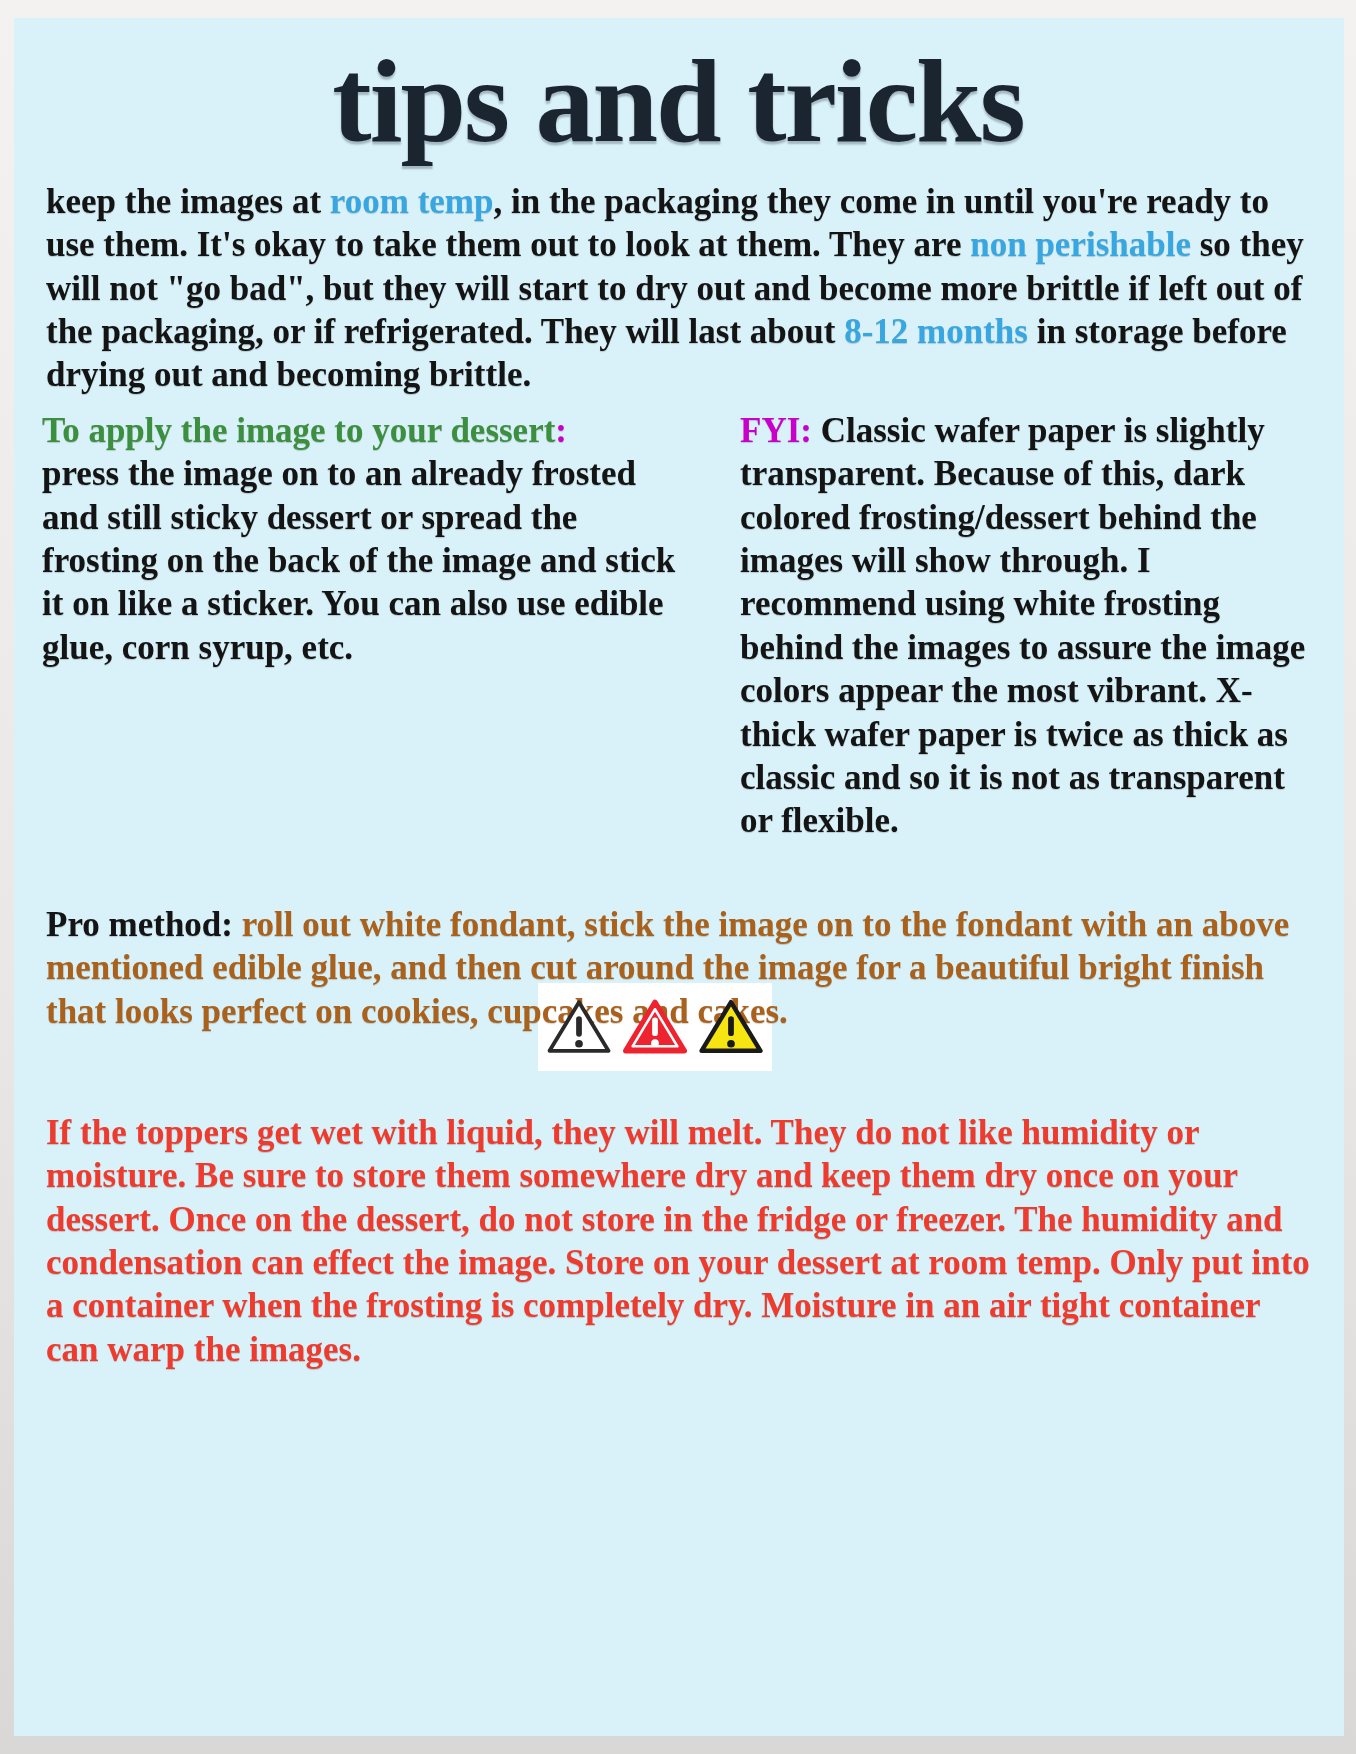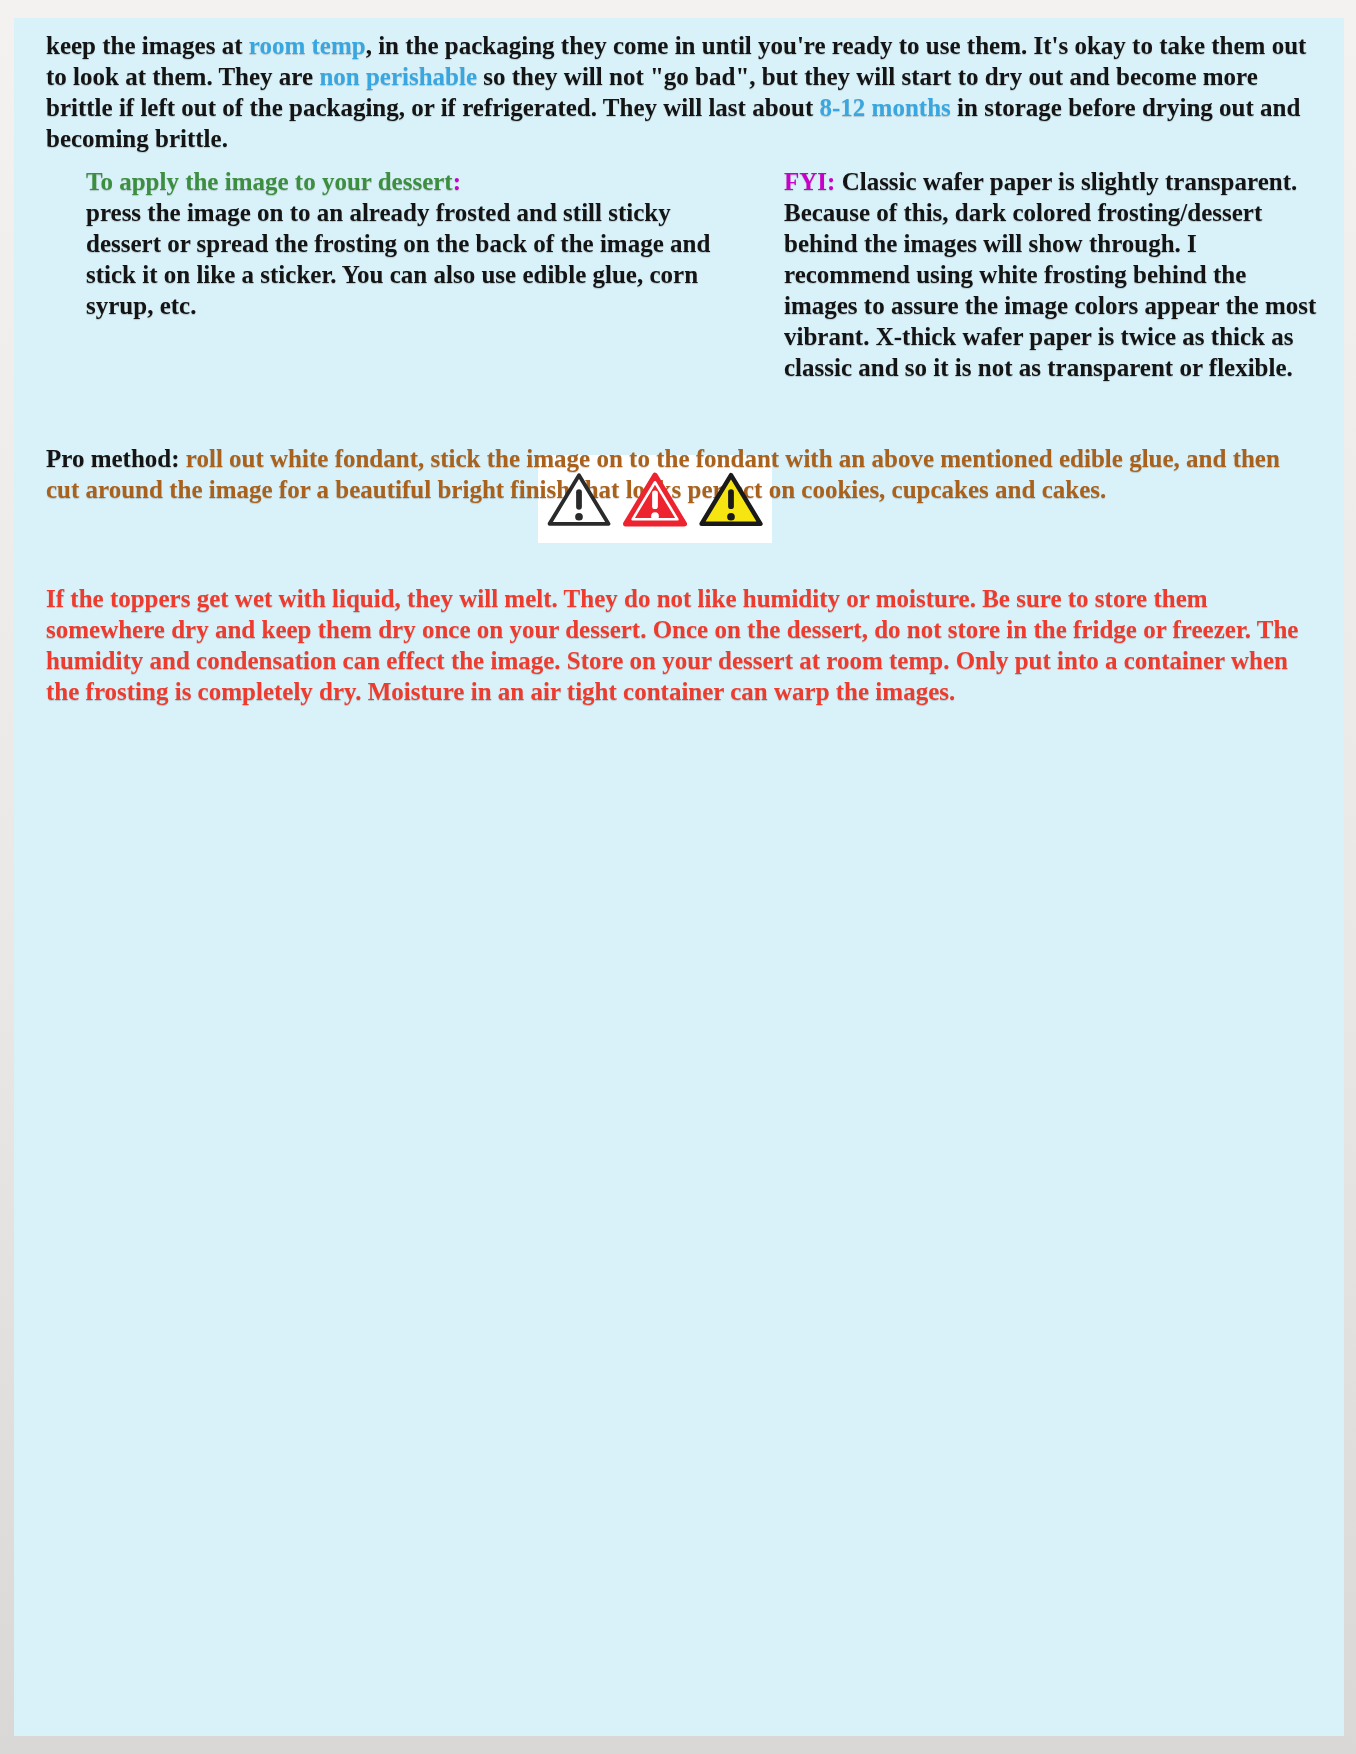--- a/index.html
+++ b/index.html
@@ -29,28 +29,28 @@
     font-weight: 700;
     font-size: 118px;
     line-height: 1.05;
     letter-spacing: -2px;
     color: #1b2530;
     text-shadow: 0 3px 2px rgba(25, 35, 48, 0.28);
   }
   .bodytext {
     font-family: "Liberation Serif", serif;
     font-weight: 700;
-    font-size: 25px;
+    font-size: 35px;
     line-height: 1.24;
     color: #141414;
     text-shadow: 0 1px 1px rgba(0,0,0,0.18);
   }
   .intro   { margin: 0 4px 12px 8px; }
   .columns { display: flex; gap: 50px; margin: 0 0 0 4px; }
-  .col-left  { width: 648px; flex: none; margin-left: 44px; }
+  .col-left  { width: 648px; flex: none; }
   .col-right { flex: 1; }
   .para      { margin: 0 0 26px 0; }
   .pro       { margin: 34px 0 0 8px; }
   .warnbox {
     width: 234px;
     height: 88px;
     background: #ffffff;
     display: flex;
     align-items: center;
     justify-content: center;
@@ -59,20 +59,21 @@
   }
   .warnbox svg { display: block; }
   .storage { margin: 40px 4px 0 8px; }
 </style>
 </head>
 <body>
 
 <div class="page">
   <div class="card">
 
+    <h1 class="title">tips and tricks</h1>
 
     <p class="bodytext intro"><span style="color: rgb(20, 20, 20);">keep the images at </span><span style="color: rgb(56, 167, 225);">room temp</span><span style="color: rgb(20, 20, 20);">, in the packaging they come in until you're ready to use them. It's okay to take them out to look at them. They are </span><span style="color: rgb(56, 167, 225);">non perishable</span><span style="color: rgb(20, 20, 20);"> so they will not "go bad", but they will start to dry out and become more brittle if left out of the packaging, or if refrigerated. They will last about </span><span style="color: rgb(56, 167, 225);">8-12 months</span><span style="color: rgb(20, 20, 20);"> in storage before drying out and becoming brittle.</span></p>
 
     <div class="columns">
       <div class="col-left">
         <p class="bodytext para"><span style="color: rgb(60, 143, 62);">To apply the image to your dessert</span><span style="color: rgb(201, 0, 201);">:</span><br><span style="color: rgb(20, 20, 20);">press the image on to an already frosted and still sticky dessert or spread the frosting on the back of the image and stick it on like a sticker. You can also use edible glue, corn syrup, etc.</span></p>
       </div>
       <div class="col-right">
         <p class="bodytext para"><span style="color: rgb(201, 0, 201);">FYI:</span><span style="color: rgb(20, 20, 20);"> Classic wafer paper is slightly transparent. Because of this, dark colored frosting/dessert behind the images will show through. I recommend using white frosting behind the images to assure the image colors appear the most vibrant. X-thick wafer paper is twice as thick as classic and so it is not as transparent or flexible.</span></p>
       </div>

